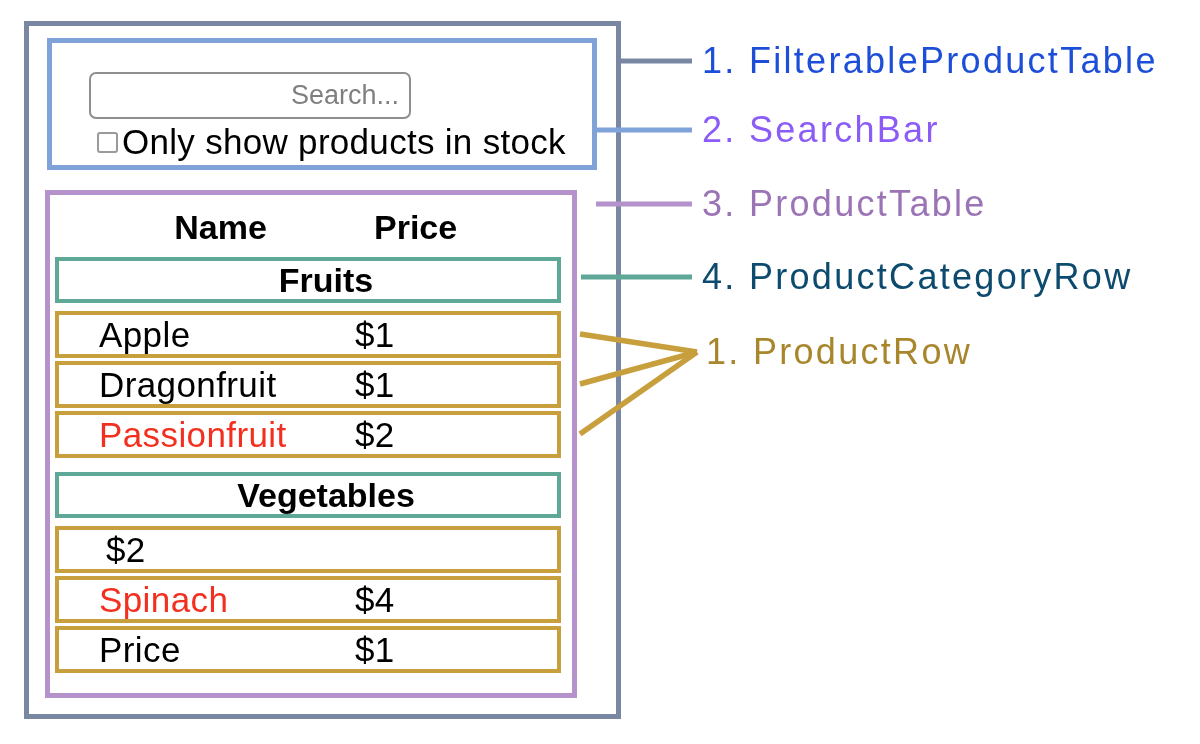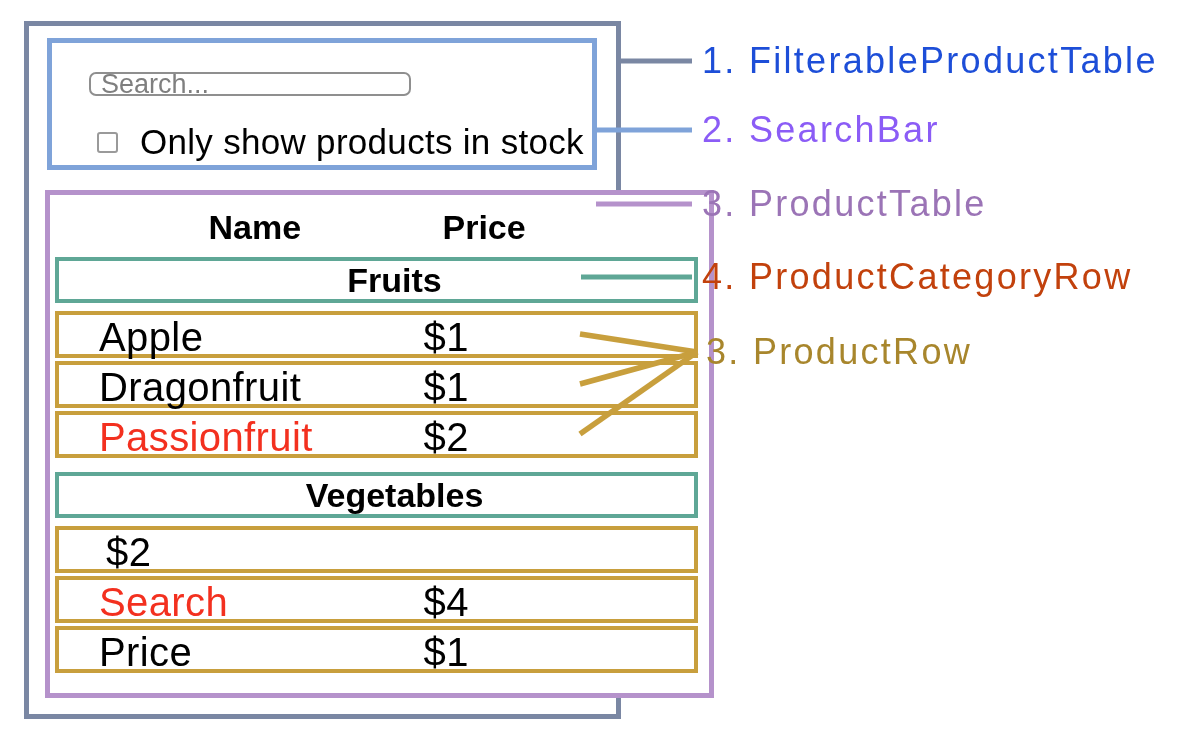--- a/index.html
+++ b/index.html
@@ -5,30 +5,30 @@
   * { margin:0; padding:0; box-sizing:border-box; }
   html,body { background:#ffffff; }
   .canvas {
     position:relative; width:1200px; height:744px; background:#fff;
     font-family:"Liberation Sans","DejaVu Sans",sans-serif; overflow:hidden;
   }
 
   
   .outer-box  { position:absolute; left:24px; top:21px;  width:597px; height:698px; border:5px solid #7A87A3; background:#fff; }
   .search-box { position:absolute; left:47px; top:38px;  width:550px; height:132px; border:5px solid #7FA3D9; background:#fff; }
-  .table-box  { position:absolute; left:45px; top:190px; width:669px; height:508px; border:5px solid #22c55e; background:#fff; }
+  .table-box  { position:absolute; left:45px; top:190px; width:532px; height:508px; border:5px solid #22c55e; background:#fff; }
 
   .search-input {
-    position:absolute; left:37px; top:29px; width:322px; height:24px;
+    position:absolute; left:37px; top:29px; width:322px; height:47px;
     border:2px solid #8f8f8f; border-radius:7px; padding:0 10px;
-    font-family:inherit; font-size:27px; color:#444; background:#fff; outline:none;
+    font-family:inherit; font-size:27px; color:#444; background:#fff; outline:none;text-align:right;
   }
   .search-input::placeholder { color:#7f7f7f; opacity:1; }
 
-  .checkbox-row { position:absolute; left:45px; top:77px; height:44px; display:flex; align-items:center; gap:22px; }
+  .checkbox-row { position:absolute; left:45px; top:77px; height:44px; display:flex; align-items:center; gap:4px; }
   .stock-checkbox {
     appearance:none; -webkit-appearance:none; width:21px; height:21px;
     border:2px solid #9a9a9a; border-radius:3px; background:#fff; cursor:pointer; flex:0 0 auto;
   }
   .checkbox-label { font-size:35px; color:#000; letter-spacing:.3px; white-space:nowrap; }
 
   
   .thead {
     margin:8px 15px 0 9px; height:48px; display:grid; grid-template-columns:1fr 1fr;
     align-items:center; font-weight:bold; font-size:34px; color:#000;
@@ -39,21 +39,21 @@
   .cat-row {
     margin:6px 11px 8px 5px; height:46px; border:4px solid #5FA796; background:#fff;
     display:flex; align-items:center; justify-content:center;
     font-weight:bold; font-size:34px; color:#000;padding-left:36px;
   }
   .cat-row.second { margin-top:14px; }
 
   .prod-row {
     margin:0 11px 3px 5px; height:47px; border:4px solid #C89F3D; background:#fff;
     display:grid; grid-template-columns:1fr 1fr; align-items:center;
-    font-size:40px; color:#000; letter-spacing:.4px;
+    font-size:35px; color:#000; letter-spacing:.4px;
   }
   .prod-row .p-name  { padding-left:40px; white-space:nowrap; }
   .prod-row .p-price { padding-left:47px; }
   .oos { color:#F3301F; }
 
   
   .connectors { position:absolute; left:0; top:0; width:1200px; height:744px; pointer-events:none; }
 
   .legend-label {
     position:absolute; transform:translateY(-50%); white-space:nowrap;
@@ -105,21 +105,21 @@
     </div>
 
     <div class="cat-row second" style="border-color: rgb(95, 167, 150);">
       <span>Vegetables</span>
     </div>
 
     <div class="prod-row" style="border-color: rgb(200, 159, 61);">
       <span class="p-price">$2</span>
     </div>
     <div class="prod-row" style="border-color: rgb(200, 159, 61);">
-      <span class="p-name oos" style="color: rgb(243, 48, 31);">Search</span>
+      <span class="p-name oos" style="color: rgb(243, 48, 31);">Spinach</span>
       <span class="p-price">$4</span>
     </div>
     <div class="prod-row" style="border-color: rgb(200, 159, 61);">
       <span class="p-name">Price</span>
       <span class="p-price">$1</span>
     </div>
   </div>
 
   <svg class="connectors" viewBox="0 0 1200 744">
     <line x1="619" y1="61" x2="692" y2="61" stroke-width="5" stroke="#7A87A3"></line>
@@ -127,15 +127,15 @@
     <line x1="596" y1="204" x2="692" y2="204" stroke-width="5" stroke="#B592CB"></line>
     <line x1="581" y1="277" x2="692" y2="277" stroke-width="5" stroke="#5FA796"></line>
     <line x1="580" y1="334" x2="697" y2="352" stroke-width="5.5" stroke="#C89F3D"></line>
     <line x1="580" y1="384" x2="697" y2="352" stroke-width="5.5" stroke="#C89F3D"></line>
     <line x1="580" y1="434" x2="697" y2="352" stroke-width="5.5" stroke="#C89F3D"></line>
   </svg>
 
   <div class="legend-label ll-1" style="color: #1d4ed8; text-align: right;">1. FilterableProductTable</div>
   <div class="legend-label ll-2" style="color: #8b5cf6;">2. SearchBar</div>
   <div class="legend-label ll-3" style="color: rgb(155, 116, 182);">3. ProductTable</div>
-  <div class="legend-label ll-4" style="color: #c2410c;">4. ProductCategoryRow</div>
-  <div class="legend-label ll-5" style="color: rgb(168, 134, 44);">3. ProductRow</div>
+  <div class="legend-label ll-4" style="color: #0c4a6e;">4. ProductCategoryRow</div>
+  <div class="legend-label ll-5" style="color: rgb(168, 134, 44);">1. ProductRow</div>
 </div>
 
 </body></html>

